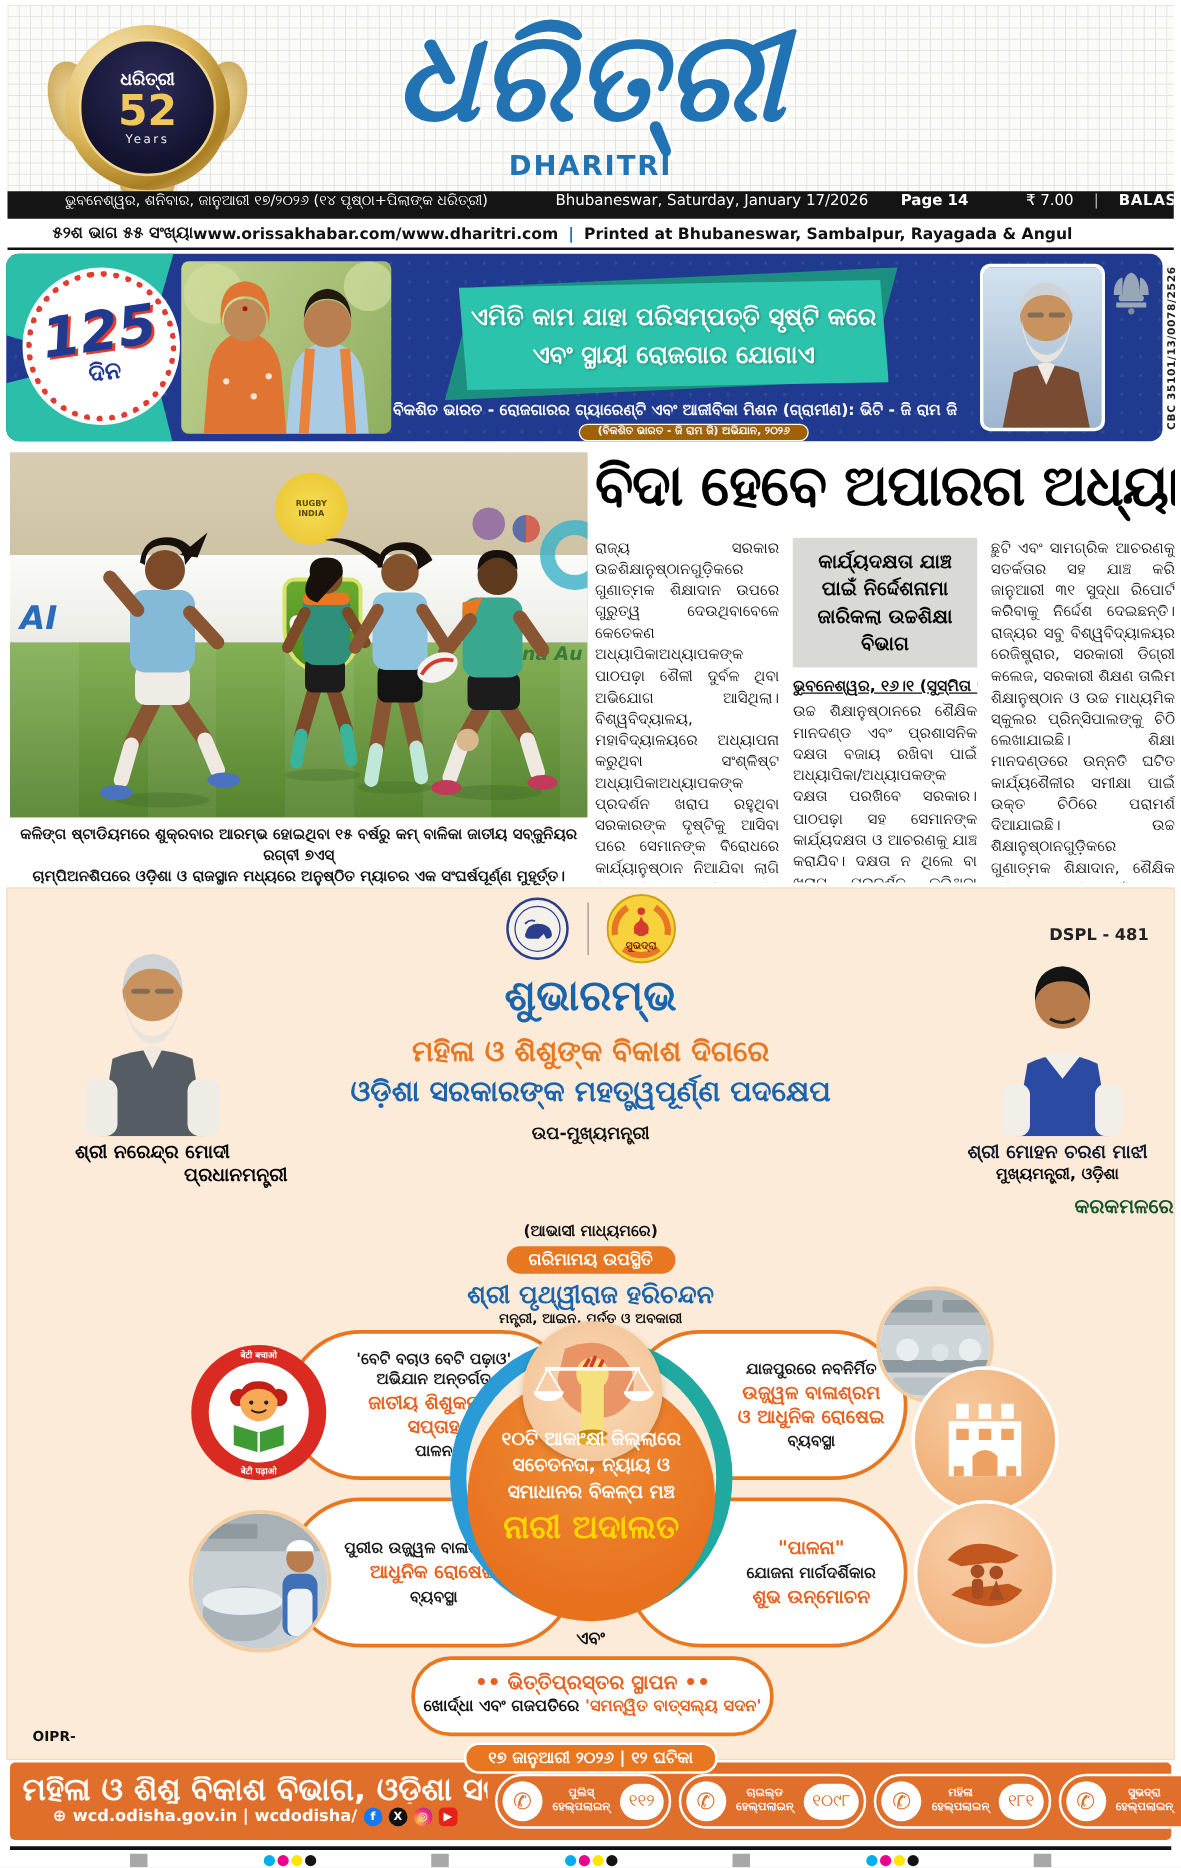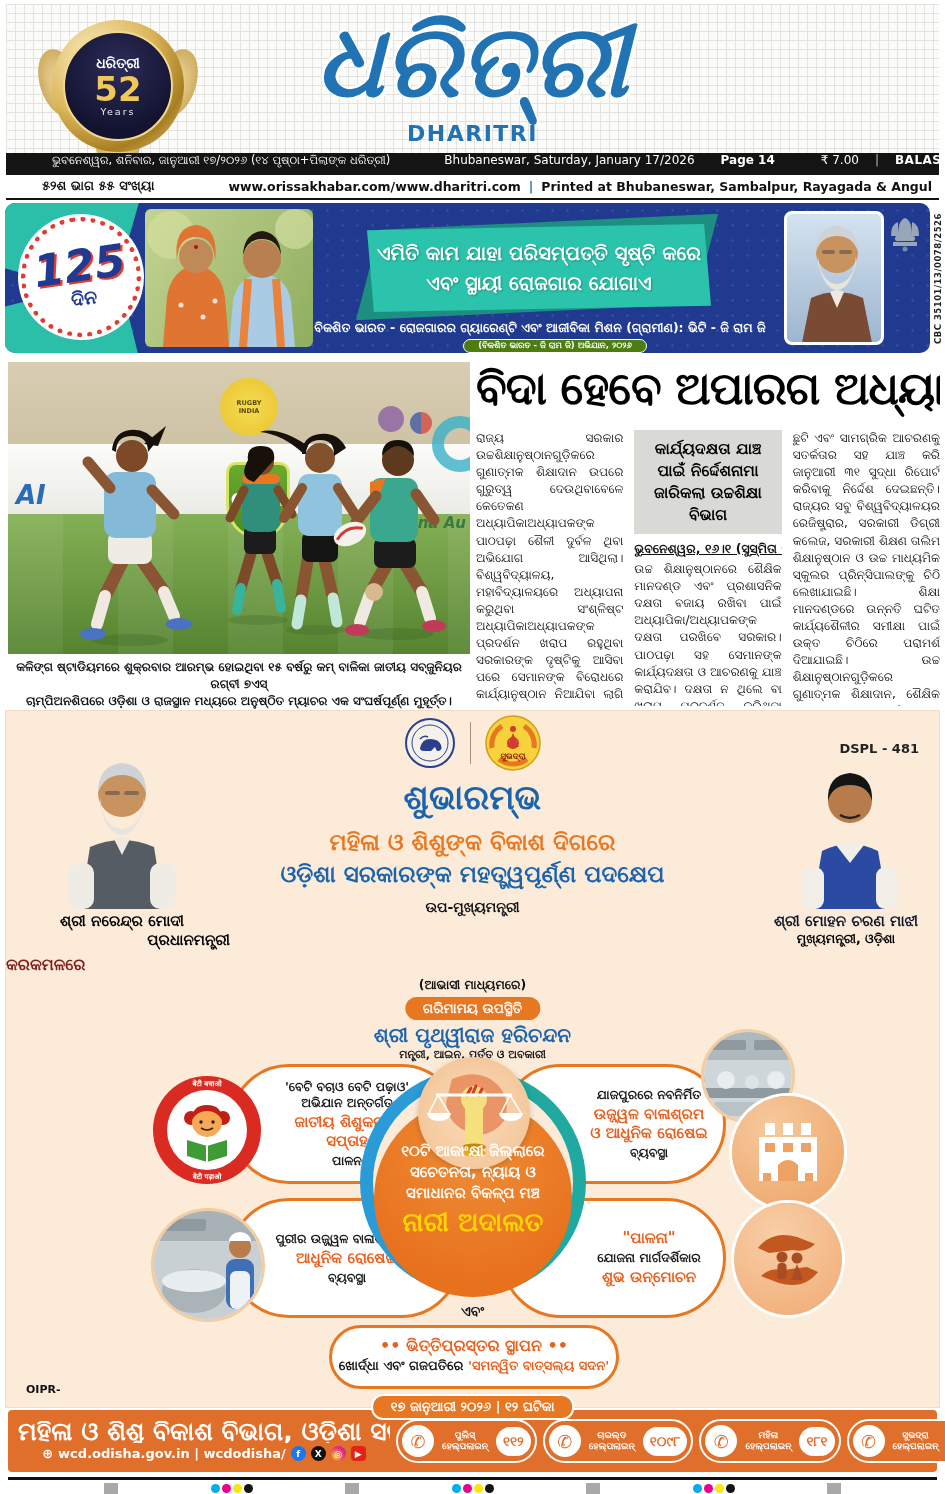--- a/index.html
+++ b/index.html
@@ -28,39 +28,39 @@
 
 .blackbar{left:6px;top:153px;width:933px;height:22px;background:#141414;color:#fff;display:flex;font-size:12px;padding:0 14px;white-space:nowrap;overflow:hidden}
 .bb-odia{margin-left:32px;font-size:11.5px}
 .bb-en{margin-left:54px;font-weight:500}
 .bb-page{margin-left:26px;font-weight:700}
 .bb-price{margin-left:46px;font-weight:500}
 .bb-sep{margin:0 16px;color:#bbb}
 .bb-ed{font-weight:800;letter-spacing:.5px}
 .infoline{left:6px;top:175px;width:933px;height:22px;display:flex;align-items:center;font-size:12.5px;color:#111;padding:0 14px;white-space:nowrap;overflow:hidden}
 .il-vol{margin-left:22px;font-weight:700;font-size:13px}
-.il-web{margin-left:74px;font-weight:700}
+.il-web{font-weight:700}
 .il-sep{margin:0 8px;color:#2173b4;font-weight:700}
 .il-printed{font-weight:700}
 .toprule{left:6px;top:198px;width:933px;height:2px;background:#111}
 
 
 .topad{left:5px;top:203px;width:925px;height:150px;background:#203a90;border-radius:10px;overflow:hidden}
 .topad .dots{position:absolute;inset:0;background-image:radial-gradient(rgba(255,255,255,.09) 1px,transparent 1.6px);background-size:15px 15px}
 .topad .tl{position:absolute;left:-34px;top:-44px;width:160px;height:120px;background:#2bbfa9;transform:rotate(16deg);border-radius:18px}
 .topad .bl{position:absolute;left:-40px;bottom:-54px;width:170px;height:110px;background:#2bbfa9;transform:rotate(-14deg);border-radius:18px}
 .b125{position:absolute;left:16px;top:14px;width:120px;height:120px;background:#fff;border-radius:50%;border:5px dotted #e23c30;display:flex;flex-direction:column;align-items:center;justify-content:center;transform:rotate(-8deg);box-shadow:0 0 0 3px #fff}
 .b125 .n{font-size:44px;font-weight:800;font-style:italic;color:#203a90;line-height:42px;text-shadow:2px 2px 0 #e23c30}
 .b125 .d{font-size:19px;font-weight:800;color:#203a90}
 .couple{position:absolute;left:140px;top:6px;width:168px;height:138px;border-radius:6px;overflow:hidden;background:linear-gradient(120deg,#c3d393,#8fae5e)}
 .tbanner-bg{position:absolute;left:350px;top:14px;width:364px;height:100px;background:#1d8f80;clip-path:polygon(7% 10%,100% 0,93% 90%,0 100%);transform:rotate(-1deg)}
 .tbanner{position:absolute;left:362px;top:21px;width:344px;height:88px;background:#2cc3ac;clip-path:polygon(0 7%,98% 0,100% 93%,2% 100%);display:flex;flex-direction:column;align-items:center;justify-content:center;gap:7px}
 .tbanner span{color:#fff;font-weight:800;font-size:19.5px;text-shadow:1px 1px 2px rgba(0,0,0,.28);white-space:nowrap}
 .ttag{position:absolute;left:295px;top:117px;width:480px;text-align:center;color:#fff;font-size:12.5px;font-weight:700;white-space:nowrap;overflow:hidden}
-.tpill{position:absolute;left:458px;top:136px;width:184px;height:14px;background:#4d7c0f;border:1px solid #fff;border-radius:8px;color:#fff;font-size:8.5px;font-weight:700;text-align:center;line-height:11px;overflow:hidden}
+.tpill{position:absolute;left:458px;top:136px;width:184px;height:14px;background:#a16207;border:1px solid #fff;border-radius:8px;color:#fff;font-size:8.5px;font-weight:700;text-align:center;line-height:11px;overflow:hidden}
 .tmodi{position:absolute;right:46px;top:8px;width:100px;height:134px;background:linear-gradient(#d4e2ef,#9db6cf);border-radius:8px;border:3px solid #fff;overflow:hidden}
 .temblem{position:absolute;right:8px;top:6px;width:34px;height:44px;opacity:.9}
 .cbc{position:absolute;right:1px;top:208px;height:142px;width:11px;font-size:8.5px;color:#222;writing-mode:vertical-rl;transform:rotate(180deg);text-align:center;font-weight:700;letter-spacing:.5px}
 
 
 .photo{left:8px;top:362px;width:462px;height:292px;overflow:hidden;background:#cfc3ab}
 .ph-sky{position:absolute;left:0;right:0;top:0;height:82px;background:linear-gradient(#d8ccb2,#cfc3a6)}
 .ph-board{position:absolute;left:0;right:0;top:82px;height:70px;background:linear-gradient(#fbfbf9,#ebebe6)}
 .ph-grass{position:absolute;left:0;right:0;top:152px;bottom:0;background:linear-gradient(#84b055,#55832f)}
 .ph-grass:after{content:"";position:absolute;inset:0;background:repeating-linear-gradient(90deg,rgba(255,255,255,.07) 0 55px,transparent 55px 110px)}
@@ -87,21 +87,21 @@
 .dspl{position:absolute;right:20px;top:30px;font-weight:800;font-size:13px;color:#222}
 .adlogos{position:absolute;left:0;right:0;top:4px;display:flex;justify-content:center;align-items:center;gap:14px}
 .ldiv{width:1px;height:42px;background:#a29281}
 .sub-wrap{position:relative;width:56px;height:56px}
 .sub-txt{position:absolute;left:0;right:0;bottom:9px;text-align:center;font-size:8.5px;font-weight:800;color:#8a1508}
 .adtitle{position:absolute;left:0;right:0;top:66px;font-size:34px;font-weight:800;color:#1a63ad;text-align:center}
 .adl1{position:absolute;left:0;right:0;top:118px;font-size:23px;font-weight:800;color:#e87722;text-align:center}
 .adl2{position:absolute;left:0;right:0;top:150px;font-size:23px;font-weight:800;color:#1a63ad;text-align:center}
 .addcm{position:absolute;left:0;right:0;top:188px;font-size:14px;font-weight:700;color:#111;text-align:center}
 .adname{position:absolute;left:0;right:0;top:205px;font-size:28px;font-weight:800;color:#1a63ad;text-align:center}
-.adkara{position:absolute;left:0;right:0;top:244px;font-size:16px;font-weight:700;color:#7f1d1d;text-align:left}
+.adkara{position:absolute;left:0;right:0;top:244px;font-size:16px;font-weight:700;color:#14532d;text-align:right}
 .advirt{position:absolute;left:0;right:0;top:266px;font-size:12.5px;font-weight:700;color:#111;text-align:center}
 .presence{position:absolute;left:50%;transform:translateX(-50%);top:286px;background:#e87722;color:#fff;font-weight:800;font-size:13.5px;padding:3px 18px;border-radius:14px;white-space:nowrap}
 .minname{position:absolute;left:0;right:0;top:312px;font-size:20px;font-weight:800;color:#1a63ad;text-align:center}
 .mintitle{position:absolute;left:0;right:0;top:337px;font-size:11px;font-weight:700;color:#111;text-align:center}
 .pm{position:absolute;left:48px;top:40px;width:136px;height:158px}
 .pmname{position:absolute;left:8px;top:201px;width:216px;text-align:center;font-weight:800;font-size:15px;color:#000}
 .pmtitle{position:absolute;left:8px;top:220px;width:216px;text-align:right;font-size:15px;font-weight:700;color:#000}
 .cm{position:absolute;left:788px;top:48px;width:112px;height:150px}
 .cmname{position:absolute;left:740px;top:201px;width:200px;text-align:center;font-weight:800;font-size:15px;color:#0f172a}
 .cmtitle{position:absolute;left:740px;top:220px;width:200px;text-align:center;font-size:12.5px;font-weight:700;color:#000}
@@ -145,21 +145,21 @@
 .f-web{font-size:13px;font-weight:700;display:flex;align-items:center;justify-content:center;gap:5px;margin-top:3px}
 .globe{font-size:13px}
 .soc{width:15px;height:15px;border-radius:50%;display:inline-flex;align-items:center;justify-content:center;font-size:9px;color:#fff;font-weight:800}
 .s-fb{background:#1877f2}.s-x{background:#111}
 .s-ig{background:radial-gradient(circle at 30% 70%,#f9ce34,#ee2a7b 60%,#6228d7)}
 .s-yt{background:#e62117;border-radius:4px}
 .f-pills{display:flex;gap:6px;margin-left:auto}
 .hpill{height:44px;border:2.5px solid #fff;border-radius:24px;display:flex;align-items:center;padding:0 4px;gap:3px;background:#e06f2b}
 .hp-phone{width:32px;height:32px;background:#fff;border-radius:50%;display:flex;align-items:center;justify-content:center;color:#e06f2b;font-size:18px;flex:none}
 .hp-label{color:#fff;font-size:9px;font-weight:800;text-align:center;line-height:11px;width:56px;overflow:hidden}
-.hp-num{background:#fff;color:#e06f2b;font-weight:700;font-size:13.5px;padding:8px 7px;border-radius:17px;line-height:13px;white-space:nowrap}
+.hp-num{background:#fff;color:#e06f2b;font-weight:400;font-size:13.5px;padding:8px 7px;border-radius:17px;line-height:13px;white-space:nowrap}
 
 
 .blackrule2{left:8px;top:1477px;width:929px;height:3px;background:#111}
 .marks{left:8px;top:1483px;width:929px;height:11px;display:flex;align-items:center;justify-content:space-between;padding:0 96px}
 .msq{width:14px;height:11px;background:#a8a8a8}
 .mdots{display:flex;gap:2px}
 .mdot{width:9px;height:9px;border-radius:50%}
 .c1{background:#00aeef}.c2{background:#ec008c}.c3{background:#ffe600}.c4{background:#141414}
 </style>
 </head>

